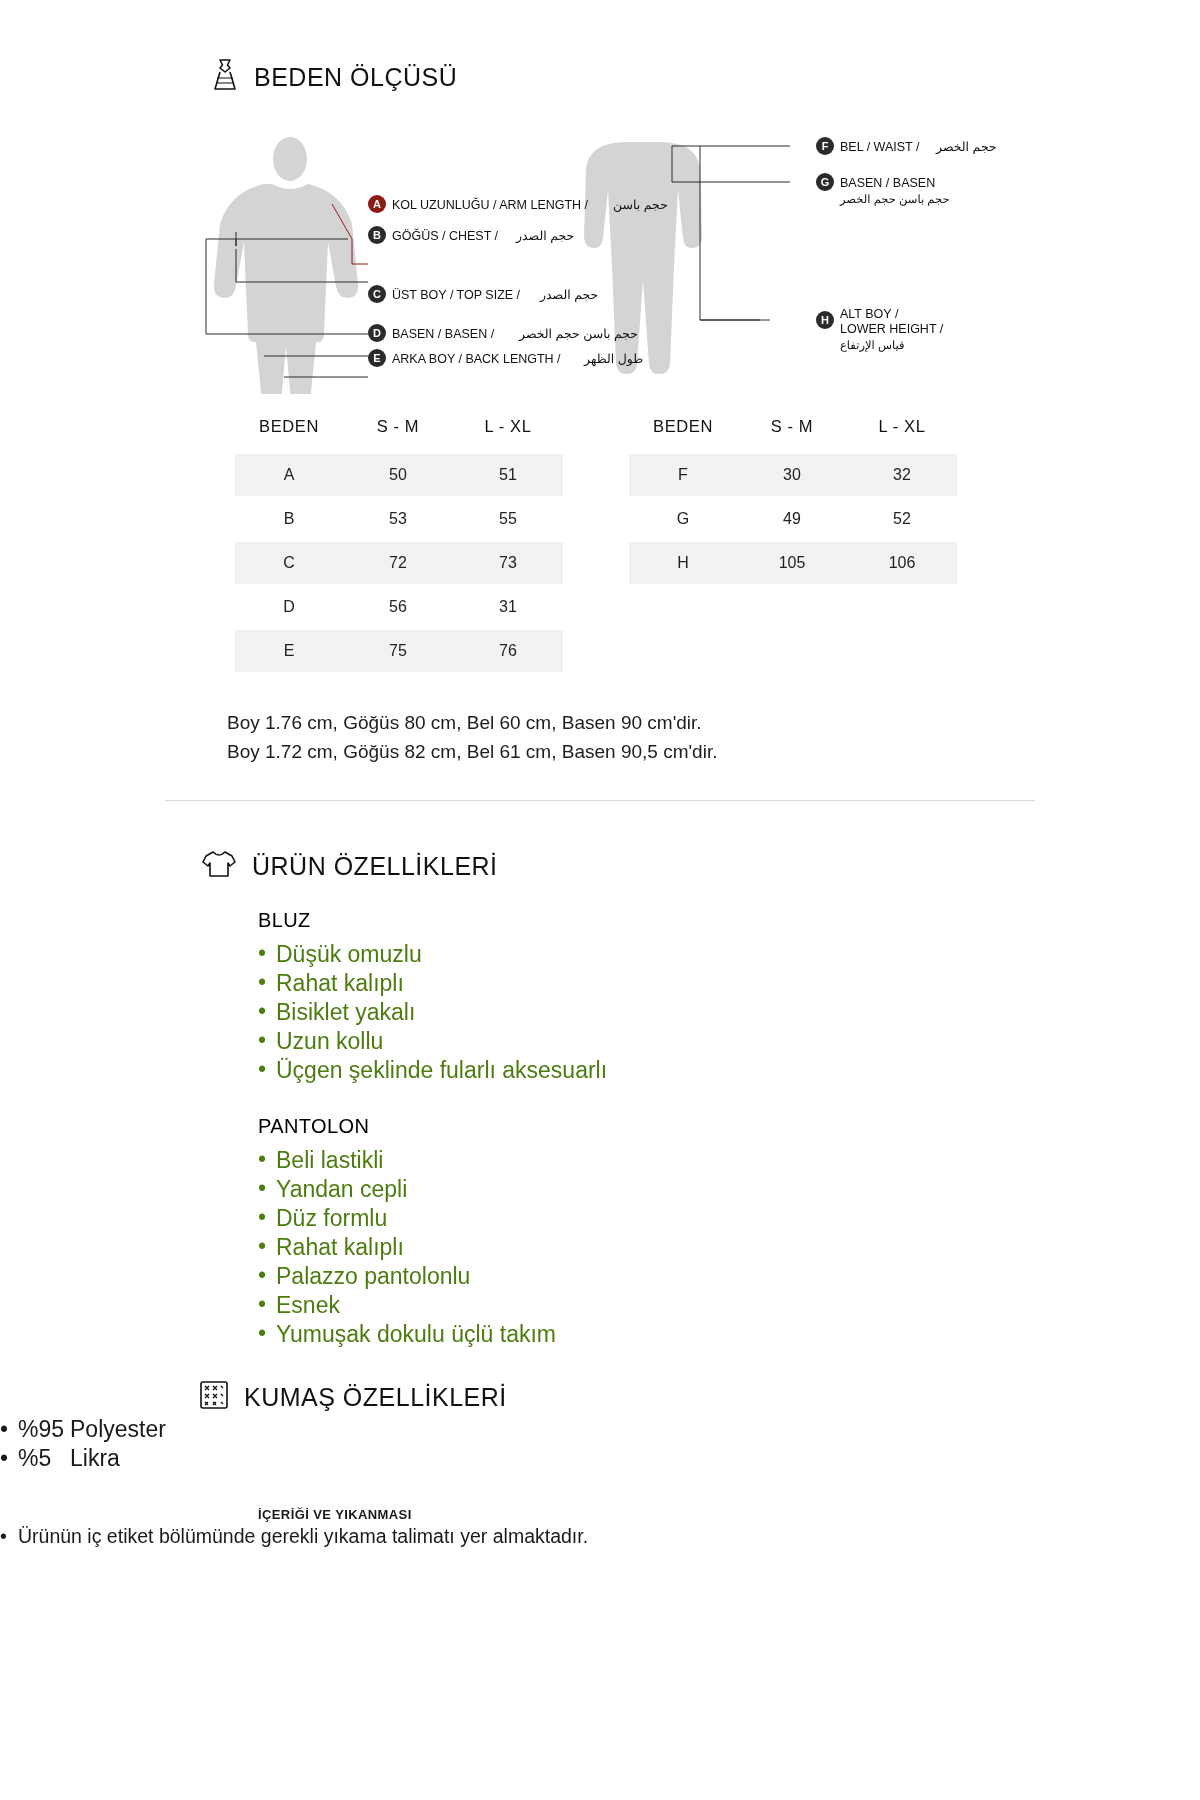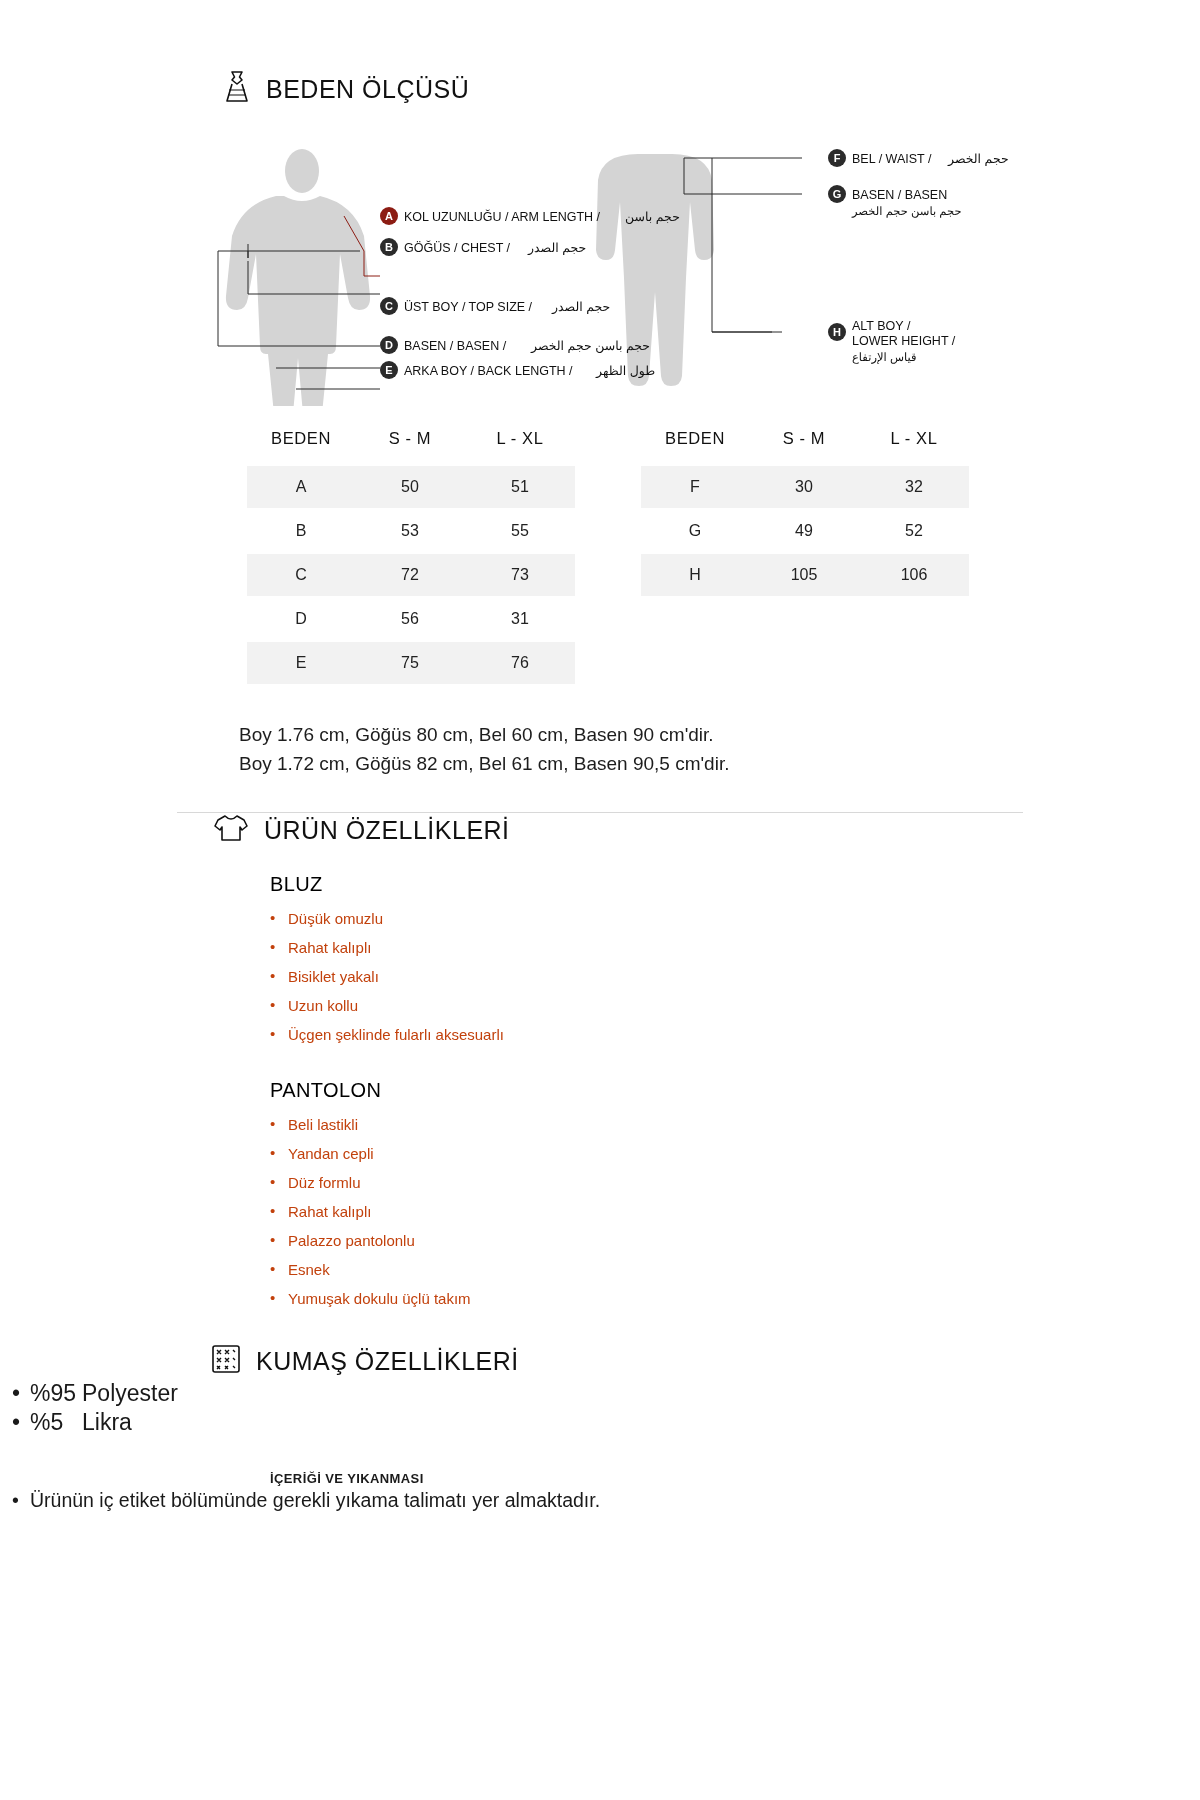--- a/index.html
+++ b/index.html
@@ -10,21 +10,21 @@
   }
   body {
     font-family: "Liberation Sans", sans-serif;
     color: #1a1a1a;
     -webkit-font-smoothing: antialiased;
   }
   .page {
     width: 1200px;
     min-height: 1800px;
     position: relative;
-    padding: 12px;
+    padding: 0;
   }
 
   
   .section-head {
     display: flex;
     align-items: center;
     gap: 14px;
     padding-left: 210px;
   }
   .section-head .icon { flex: none; display: block; }
@@ -95,41 +95,41 @@
   .model-note strong { font-weight: 700; }
   .model-note .ml { display: block; padding-left: 22px; }
 
   hr.divider {
     border: none;
     border-top: 1px solid #d8d8d8;
     margin: 34px 165px 0 165px;
   }
 
   
-  #urun-head { padding-left: 200px; }
+  #urun-head { margin-top: 48px; padding-left: 200px; }
   .features {
     padding-left: 258px;
     margin-top: 26px;
   }
   .feat-group-title {
     font-size: 20px;
     font-weight: 400;
     letter-spacing: 0.4px;
     color: #000000;
     margin-bottom: 8px;
   }
   ul.feat-list {
     list-style: none;
     margin: 0 0 30px 0;
     padding: 0;
   }
   ul.feat-list li {
-    font-size: 15px;
+    font-size: 23px;
     line-height: 29px;
-    color: #c2410c;
+    color: #4d7c0f;
     padding-left: 18px;
     position: relative;
   }
   ul.feat-list li::before {
     content: "•";
     position: absolute;
     left: 0;
     top: -1px;
   }
 

